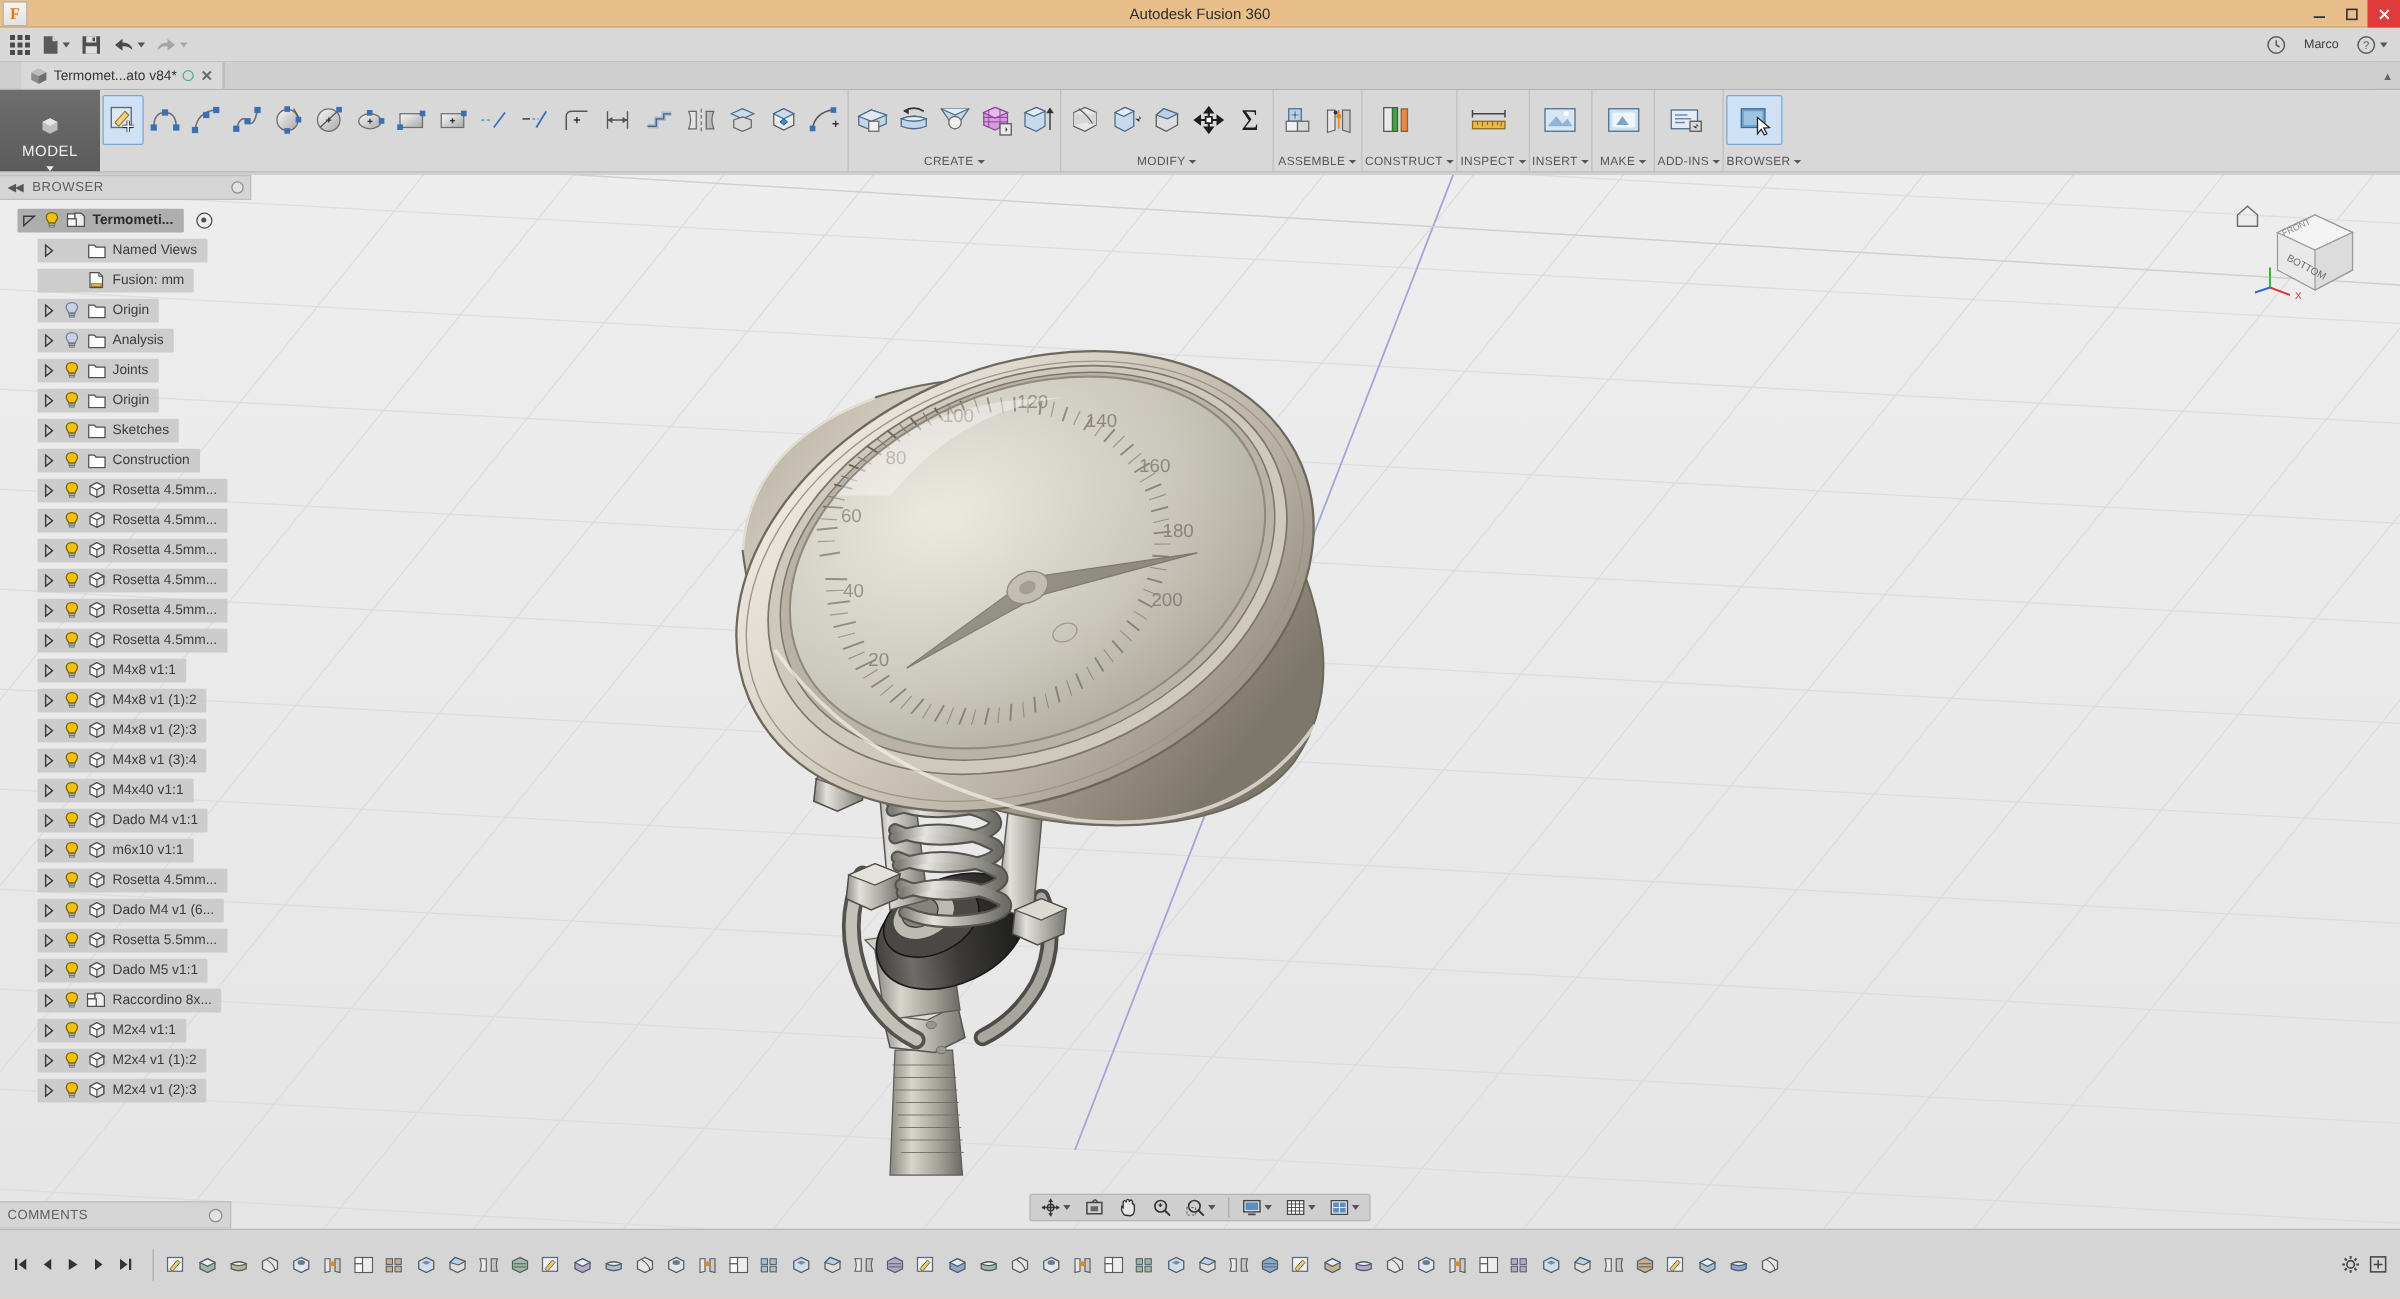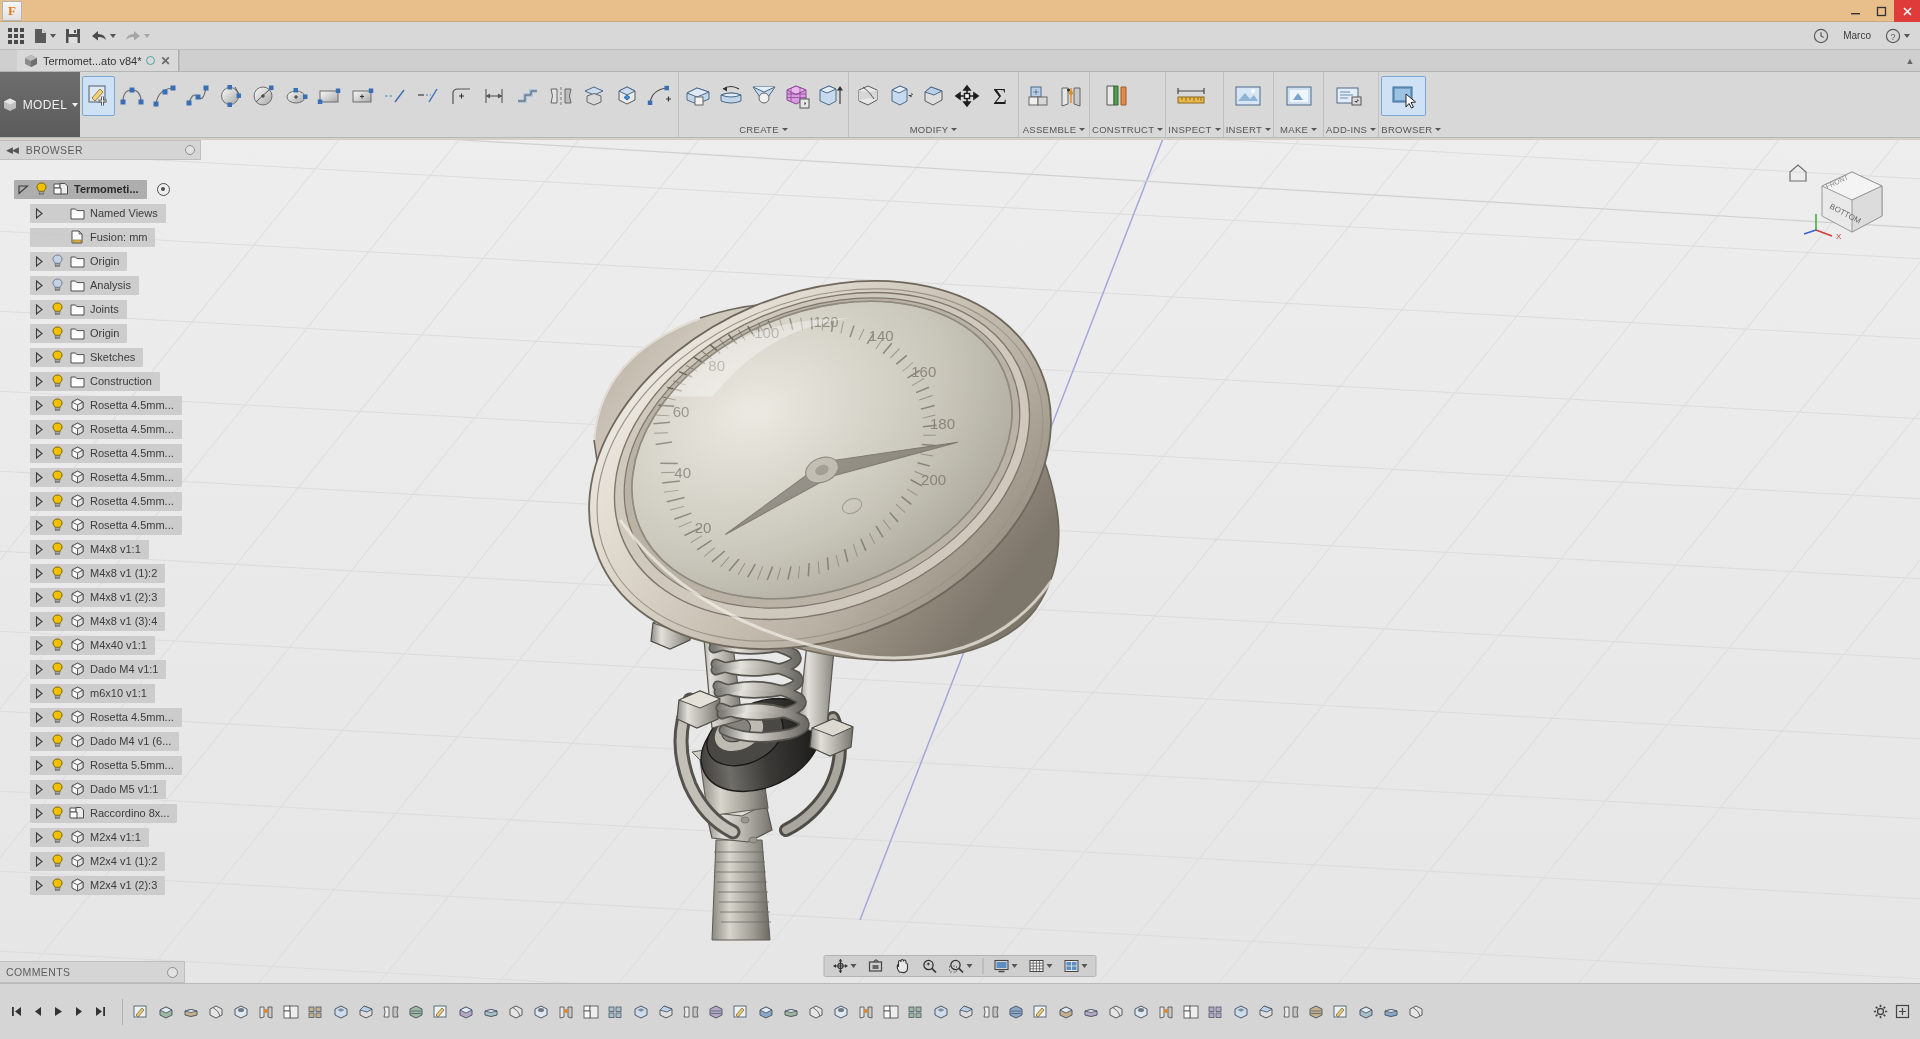--- a/index.html
+++ b/index.html
@@ -73,22 +73,22 @@
     width:20px;display:flex;align-items:center;justify-content:center;color:#666;font-size:9px;
   }
 
   
   .ribbon{
     height:66px;background:#d8d8d8;border-bottom:1px solid #b9b9b9;
     display:flex;align-items:stretch;position:relative;
   }
   .model-btn{
     width:80px;background:linear-gradient(#6e6e6e,#5b5b5b);
-    color:#f0f0f0;display:flex;align-items:center;justify-content:center;gap:5px;
-    font-size:12px;letter-spacing:.4px;
+    color:#f0f0f0;display:flex;align-items:center;justify-content:flex-end;gap:5px;
+    font-size:12px;letter-spacing:.4px;flex-direction:column;
   }
   .model-btn .caret{border-top-color:#f0f0f0;}
   .ribbon-groups{flex:1;display:flex;align-items:stretch;overflow:hidden;}
   .rgroup{
     display:flex;flex-direction:column;justify-content:space-between;
     border-right:1px solid #c0c0c0;padding:2px 2px 0 2px;
   }
   .rgroup:last-child{border-right:none;}
   .rg-icons{display:flex;align-items:center;height:44px;}
   .rg-label{
@@ -125,21 +125,21 @@
   .browser-head{
     height:20px;background:#d5d5d5;border:1px solid #bfbfbf;border-left:none;
     display:flex;align-items:center;gap:8px;padding-left:6px;margin-right:4px;
     font-size:10.5px;color:#5d5d5d;letter-spacing:.4px;
   }
   .collapse-arrows{color:#555;font-size:9px;letter-spacing:-1px;}
   .browser-head .dot-btn{
     margin-left:auto;margin-right:5px;width:10px;height:10px;
     border:1px solid #8e8e8e;border-radius:50%;background:#e2e2e2;
   }
-  .tree{flex:1;overflow:hidden;padding-top:17px;}
+  .tree{flex:1;overflow:hidden;padding-top:4px;}
   .trow{
     height:24px;display:flex;align-items:center;gap:4px;font-size:11px;color:#3c3c3c;
     padding-left:4px;
   }
   .trow .rowbg{
     display:flex;align-items:center;gap:5px;
     background:rgba(199,199,199,.86);border-radius:1px;padding:2px 8px 2px 3px;height:19px;
   }
   .twist{
     width:12px;display:flex;align-items:center;justify-content:center;flex:0 0 12px;
@@ -204,20 +204,21 @@
   .tl-right{display:flex;align-items:center;gap:2px;padding:0 8px;}
 
   svg{shape-rendering:geometricPrecision;}
   .no-sel{user-select:none;}
 </style>
 </head>
 <body class="no-sel">
 
 <div class="titlebar">
   <div class="tb-logo">F</div>
+  <div class="tb-title">Autodesk Fusion 360</div>
   <div class="tb-ctrls">
     <div class="tb-btn">
       <svg width="11" height="11" viewBox="0 0 11 11">
           <rect x="1" y="7" width="9" height="1.4" fill="#333"></rect>
         </svg>
     </div>
     <div class="tb-btn">
       <svg width="11" height="11" viewBox="0 0 11 11">
           <rect x="1.5" y="1.5" width="8" height="8" fill="none" stroke="#333" stroke-width="1.3"></rect>
         </svg>

